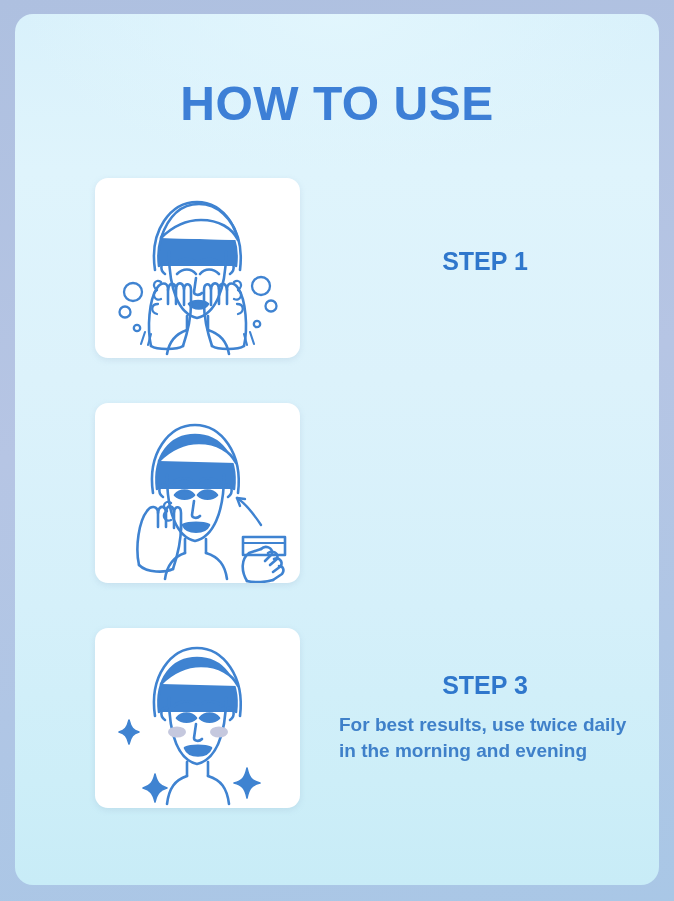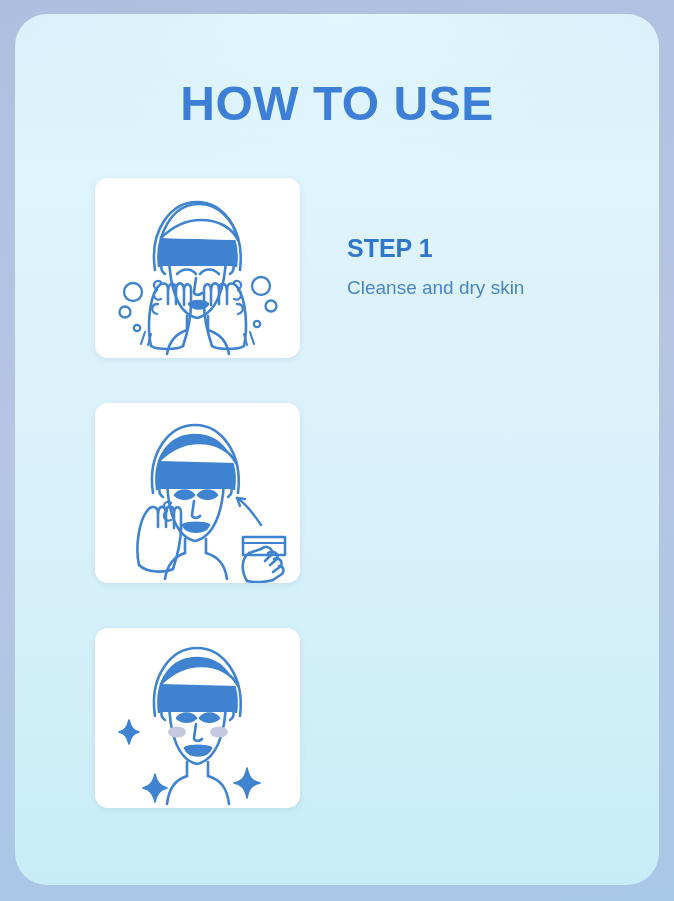--- a/index.html
+++ b/index.html
@@ -17,21 +17,21 @@
     box-sizing: border-box;
     background: linear-gradient(170deg, #aec0e0 0%, #b6c5e4 45%, #a9c7e6 100%);
     padding: 14px 15px 16px 15px;
     overflow: hidden;
   }
   .panel {
     position: relative;
     width: 100%;
     height: 100%;
     box-sizing: border-box;
-    border-radius: 32px;
+    border-radius: 18px;
     background: linear-gradient(180deg,
         #d9f1fb 0%,
         #dff4fc 18%,
         #dcf2fb 42%,
         #d5f0fa 68%,
         #cdeef8 88%,
         #c8ecf7 100%);
     overflow: hidden;
   }
   .panel-glow {
@@ -74,27 +74,28 @@
     box-shadow: 0 2px 6px rgba(120,150,185,0.18);
     overflow: hidden;
   }
   .card svg {
     display: block;
     width: 100%;
     height: 100%;
   }
   .text-col {
     position: absolute;
-    left: 332px;
+    left: 324px;
     right: 28px;
     top: 14px;
     height: 180px;
     display: flex;
     flex-direction: column;
     justify-content: center;
+    align-items: center;
   }
   .step-label {
     font-size: 25px;
     font-weight: bold;
     color: #2f77cc;
     line-height: 1.1;
     margin-bottom: 12px;
   }
   .step-desc {
     font-size: 19px;
@@ -178,21 +179,20 @@
 
               <path d="M50 154 L46 166" stroke-width="2.1"></path>
               <path d="M56 156 L53 167" stroke-width="2.1"></path>
               <path d="M155 154 L159 166" stroke-width="2.1"></path>
               <path d="M149 156 L152 167" stroke-width="2.1"></path>
             </g>
           </svg>
         </div>
         <div class="text-col">
           <div class="step-label">STEP 1</div>
-          <div class="step-desc">Cleanse and dry skin</div>
         </div>
       </div>
 
       <div class="step-row">
         <div class="card">
           <svg viewBox="0 0 205 180">
             <g fill="none" stroke="#3f83d1" stroke-width="2.6" stroke-linecap="round" stroke-linejoin="round">
 
               <path d="M58 90 C52 50 74 22 100 22 C126 22 148 50 143 90"></path>
               <path d="M62 86 C58 52 76 32 100 32 C124 32 143 52 139 86" fill="#3f83d1" stroke="none"></path>
@@ -278,17 +278,21 @@
 
               <ellipse cx="82" cy="104" rx="9" ry="5.5" fill="#c5c8de" stroke="none"></ellipse>
               <ellipse cx="124" cy="104" rx="9" ry="5.5" fill="#c5c8de" stroke="none"></ellipse>
 
               <path d="M34 92 C36 100 38 102 44 104 C38 106 36 108 34 116 C32 108 30 106 24 104 C30 102 32 100 34 92 Z" fill="#3f83d1" stroke="#3f83d1" stroke-width="1.6"></path>
               <path d="M60 146 C62 155 65 158 72 160 C65 162 62 165 60 174 C58 165 55 162 48 160 C55 158 58 155 60 146 Z" fill="#3f83d1" stroke="#3f83d1" stroke-width="1.6"></path>
               <path d="M152 140 C154 150 157 153 165 155 C157 157 154 160 152 170 C150 160 147 157 139 155 C147 153 150 150 152 140 Z" fill="#3f83d1" stroke="#3f83d1" stroke-width="1.6"></path>
             </g>
           </svg>
         </div>
+        <div class="text-col">
+          <div class="step-label">STEP 3</div>
+          <div class="step-desc emphasis">For best results, use twice daily in the morning and evening</div>
+        </div>
       </div>
 
     </div>
   </div>
 </div>
 
 </body></html>

